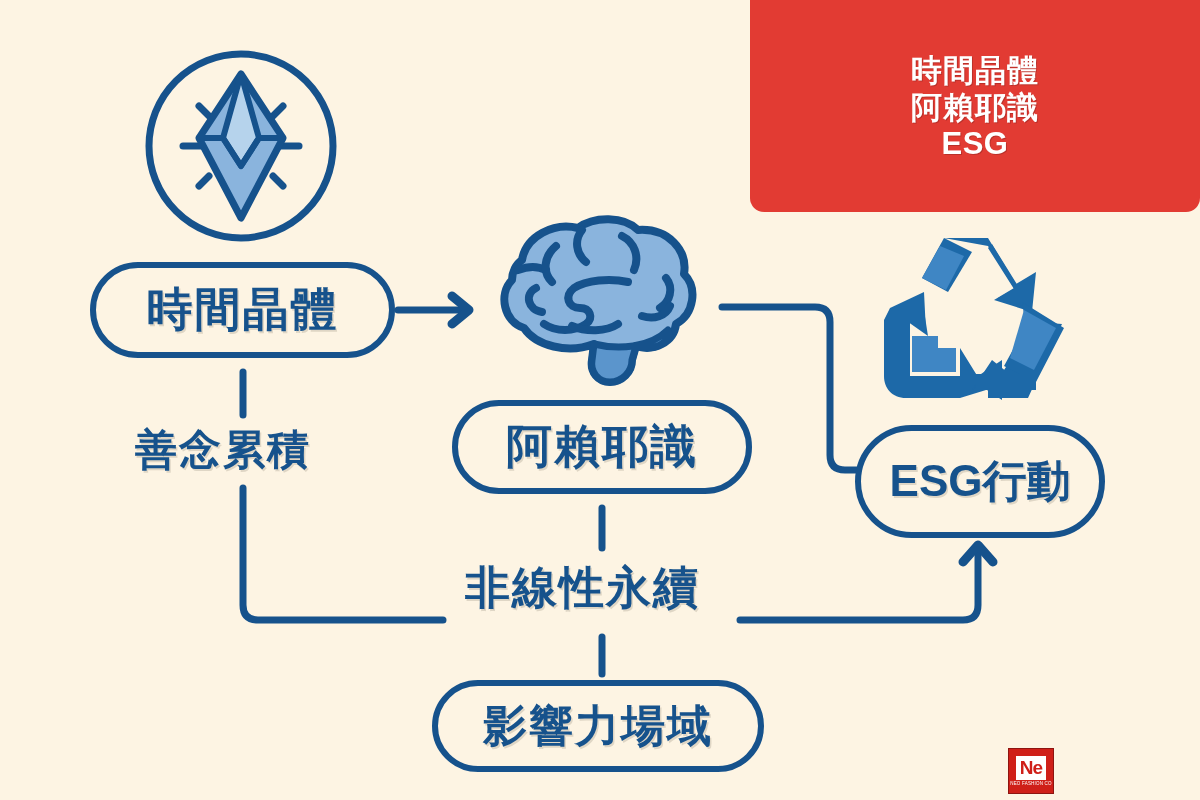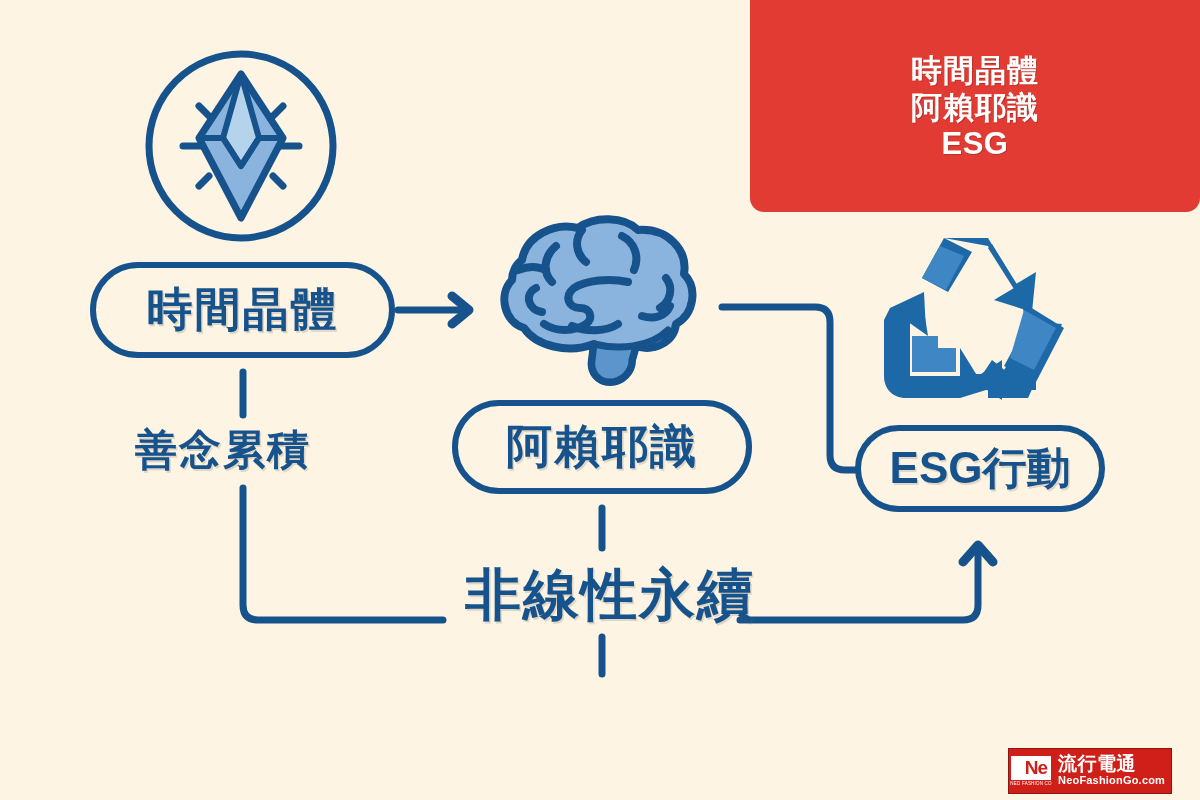--- a/index.html
+++ b/index.html
@@ -55,41 +55,41 @@
     width: 300px; height: 94px;
     font-size: 46px;
   }
   #node-influence {
     left: 432px; top: 680px;
     width: 332px; height: 92px;
     font-size: 44px;
   }
   #node-esg-action {
     left: 855px; top: 425px;
-    width: 250px; height: 87px;
+    width: 250px; height: 113px;
     font-size: 44px;
     letter-spacing: 0px;
   }
 
   
   .edge-label {
     position: absolute;
     color: #16528c;
     font-weight: 700;
     white-space: nowrap;
     letter-spacing: 2px;
     text-shadow: 1.5px 1.5px 0 rgba(120,110,90,0.22);
   }
   #label-good-thoughts {
     left: 135px; top: 422px;
     font-size: 42px;
   }
   #label-nonlinear {
     left: 465px; top: 558px;
-    font-size: 56px;
+    font-size: 45px;
   }
 
   
   .icon-box { position: absolute; }
   #icon-crystal { left: 143px; top: 48px; width: 196px; height: 196px; }
   #icon-brain    { left: 482px; top: 212px; width: 228px; height: 180px; }
   #icon-recycle  { left: 876px; top: 226px; width: 196px; height: 178px; }
 
   
   #red-banner {
@@ -139,21 +139,20 @@
   }
   #wm-badge .glyph {
     width: 30px; height: 24px;
     background: #ffffff;
     color: #cf1f18;
     font-size: 19px;
     font-weight: 700;
     line-height: 24px;
     text-align: center;
     letter-spacing: -1px;
-    padding-left: 10px;
   }
   #wm-badge .sub {
     font-size: 4.5px;
     color: #ffffff;
     letter-spacing: 0.2px;
     margin-top: 1px;
     white-space: nowrap;
   }
   #wm-text {
     display: flex;
@@ -266,39 +265,38 @@
   </div>
 
   <div class="pill" id="node-time-crystal">
     <span>時間晶體</span>
   </div>
 
   <div class="pill" id="node-alaya">
     <span>阿賴耶識</span>
   </div>
 
+  <div class="pill" id="node-influence">
+    <span>影響力場域</span>
+  </div>
 
   <div class="pill" id="node-esg-action">
     <span>ESG行動</span>
   </div>
 
   <div class="edge-label" id="label-good-thoughts">善念累積</div>
 
   <div class="edge-label" id="label-nonlinear">非線性永續</div>
 
   <div id="red-banner">
     <div class="bline">時間晶體</div>
     <div class="bline">阿賴耶識</div>
     <div class="bline latin">ESG</div>
   </div>
 
   <div id="watermark">
     <div id="wm-badge">
       <div class="glyph">Ne</div>
       <div class="sub">NEO FASHION CO</div>
     </div>
-    <div id="wm-text">
-      <div class="cn">流行電通</div>
-      <div class="en">NeoFashionGo.com</div>
-    </div>
   </div>
 
 </div>
 
 </body></html>

